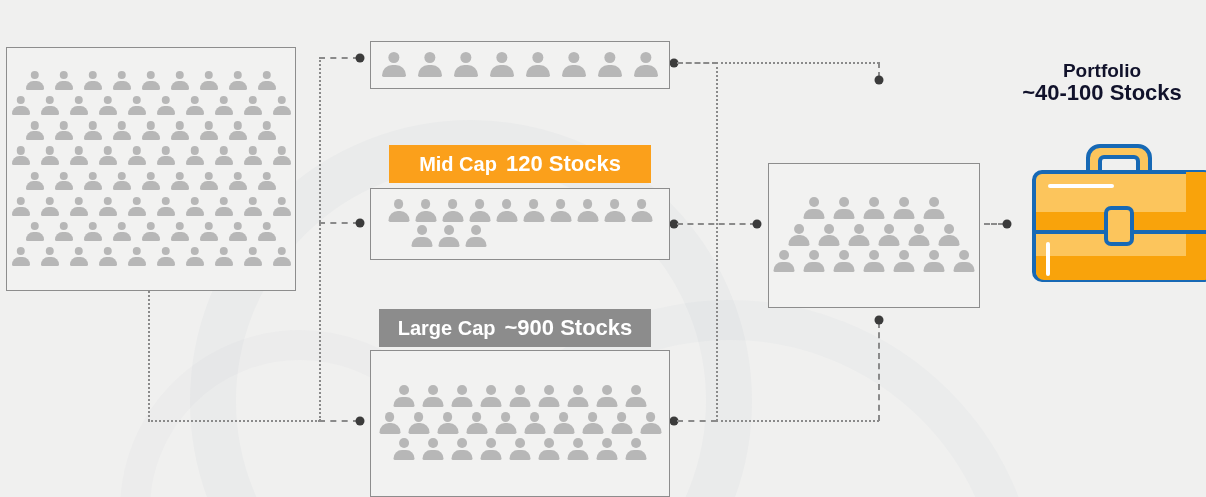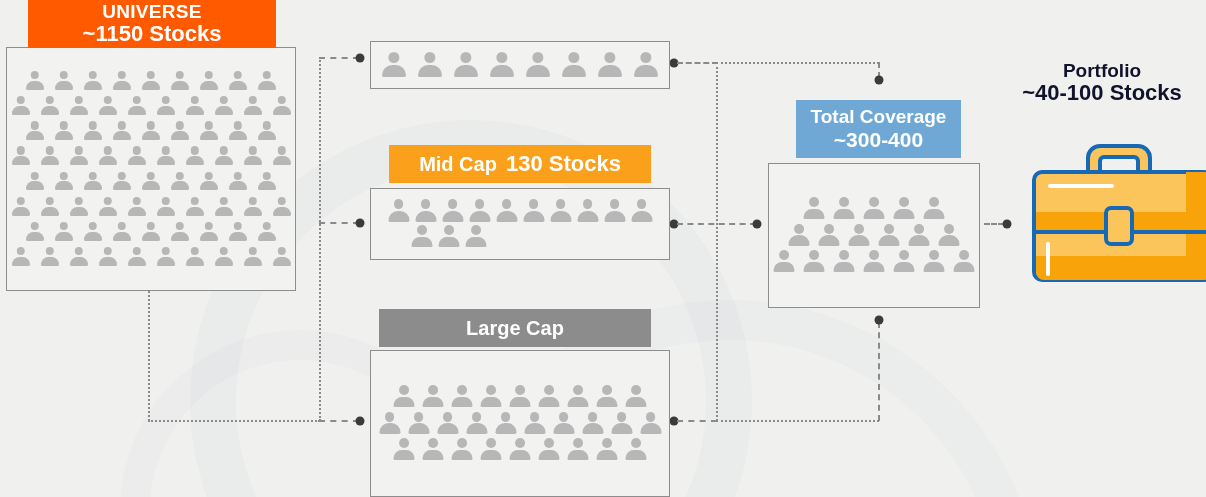--- a/index.html
+++ b/index.html
@@ -439,24 +439,20 @@
             <span class="head" style="width: 8.46px; height: 8.46px; top: 0px; background: rgb(183, 183, 183);"></span>
             <span class="body" style="width: 18px; height: 9px; top: 9.9px; border-radius: 9.36px 9.36px 2px 2px; background: rgb(183, 183, 183);"></span>
           </span>
           <span class="person" style="width: 18px; height: 20.16px;">
             <span class="head" style="width: 8.46px; height: 8.46px; top: 0px; background: rgb(183, 183, 183);"></span>
             <span class="body" style="width: 18px; height: 9px; top: 9.9px; border-radius: 9.36px 9.36px 2px 2px; background: rgb(183, 183, 183);"></span>
           </span>
         </div>
       </div>
   </div>
-  <div class="tag" id="universe-tag">
-    <span class="light">UNIVERSE</span>
-    <span class="heavy">~1150 Stocks</span>
-  </div>
 
   <div class="panel" id="largecap-panel">
     <div class="people">
         <div class="prow" style="gap: 12px;">
           <span class="person" style="width: 24px; height: 26.88px;">
             <span class="head" style="width: 11.28px; height: 11.28px; top: 0px; background: rgb(183, 183, 183);"></span>
             <span class="body" style="width: 24px; height: 12px; top: 13.2px; border-radius: 12.48px 12.48px 2px 2px; background: rgb(183, 183, 183);"></span>
           </span>
           <span class="person" style="width: 24px; height: 26.88px;">
             <span class="head" style="width: 11.28px; height: 11.28px; top: 0px; background: rgb(183, 183, 183);"></span>
@@ -545,21 +541,21 @@
           </span>
           <span class="person" style="width: 21px; height: 23.52px;">
             <span class="head" style="width: 9.87px; height: 9.87px; top: 0px; background: rgb(183, 183, 183);"></span>
             <span class="body" style="width: 21px; height: 10.5px; top: 11.55px; border-radius: 10.92px 10.92px 2px 2px; background: rgb(183, 183, 183);"></span>
           </span>
         </div>
       </div>
   </div>
   <div class="tag" id="midcap-tag">
     <span class="light">Mid Cap</span>
-    <span class="heavy">130 Stocks</span>
+    <span class="heavy">120 Stocks</span>
   </div>
 
   <div class="panel" id="smallcap-panel">
     <div class="people">
         <div class="prow" style="gap: 8px; margin-left: 0px;">
           <span class="person" style="width: 21px; height: 23.52px;">
             <span class="head" style="width: 9.87px; height: 9.87px; top: 0px; background: rgb(183, 183, 183);"></span>
             <span class="body" style="width: 21px; height: 10.5px; top: 11.55px; border-radius: 10.92px 10.92px 2px 2px; background: rgb(183, 183, 183);"></span>
           </span>
           <span class="person" style="width: 21px; height: 23.52px;">
@@ -672,20 +668,21 @@
           </span>
           <span class="person" style="width: 21px; height: 23.52px;">
             <span class="head" style="width: 9.87px; height: 9.87px; top: 0px; background: rgb(183, 183, 183);"></span>
             <span class="body" style="width: 21px; height: 10.5px; top: 11.55px; border-radius: 10.92px 10.92px 2px 2px; background: rgb(183, 183, 183);"></span>
           </span>
         </div>
       </div>
   </div>
   <div class="tag" id="smallcap-tag">
     <span class="light">Large Cap</span>
+    <span class="heavy">~900 Stocks</span>
   </div>
 
   <div class="panel" id="coverage-panel">
     <div class="people">
         <div class="prow" style="gap: 9px; margin-left: 0px;">
           <span class="person" style="width: 21px; height: 23.52px;">
             <span class="head" style="width: 9.87px; height: 9.87px; top: 0px; background: rgb(183, 183, 183);"></span>
             <span class="body" style="width: 21px; height: 10.5px; top: 11.55px; border-radius: 10.92px 10.92px 2px 2px; background: rgb(183, 183, 183);"></span>
           </span>
           <span class="person" style="width: 21px; height: 23.52px;">
@@ -756,24 +753,20 @@
             <span class="head" style="width: 9.87px; height: 9.87px; top: 0px; background: rgb(183, 183, 183);"></span>
             <span class="body" style="width: 21px; height: 10.5px; top: 11.55px; border-radius: 10.92px 10.92px 2px 2px; background: rgb(183, 183, 183);"></span>
           </span>
           <span class="person" style="width: 21px; height: 23.52px;">
             <span class="head" style="width: 9.87px; height: 9.87px; top: 0px; background: rgb(183, 183, 183);"></span>
             <span class="body" style="width: 21px; height: 10.5px; top: 11.55px; border-radius: 10.92px 10.92px 2px 2px; background: rgb(183, 183, 183);"></span>
           </span>
         </div>
       </div>
   </div>
-  <div class="tag" id="coverage-tag">
-    <span class="light">Total Coverage</span>
-    <span class="heavy">~300-400</span>
-  </div>
 
   <div id="portfolio-label">
     <span class="light">Portfolio</span>
     <span class="heavy">~40-100 Stocks</span>
   </div>
 
   <div id="briefcase">
     <svg width="186" height="160" viewBox="0 0 186 160" xmlns="http://www.w3.org/2000/svg">
 
       <path d="M62 30 a12 12 0 0 1 12 -12 h38 a12 12 0 0 1 12 12 v16 h-12 v-13 a4 4 0 0 0 -4 -4 h-30 a4 4 0 0 0 -4 4 v13 h-12 z" fill="#fcc55c" stroke="#1769b5" stroke-width="4" stroke-linejoin="round"></path>

